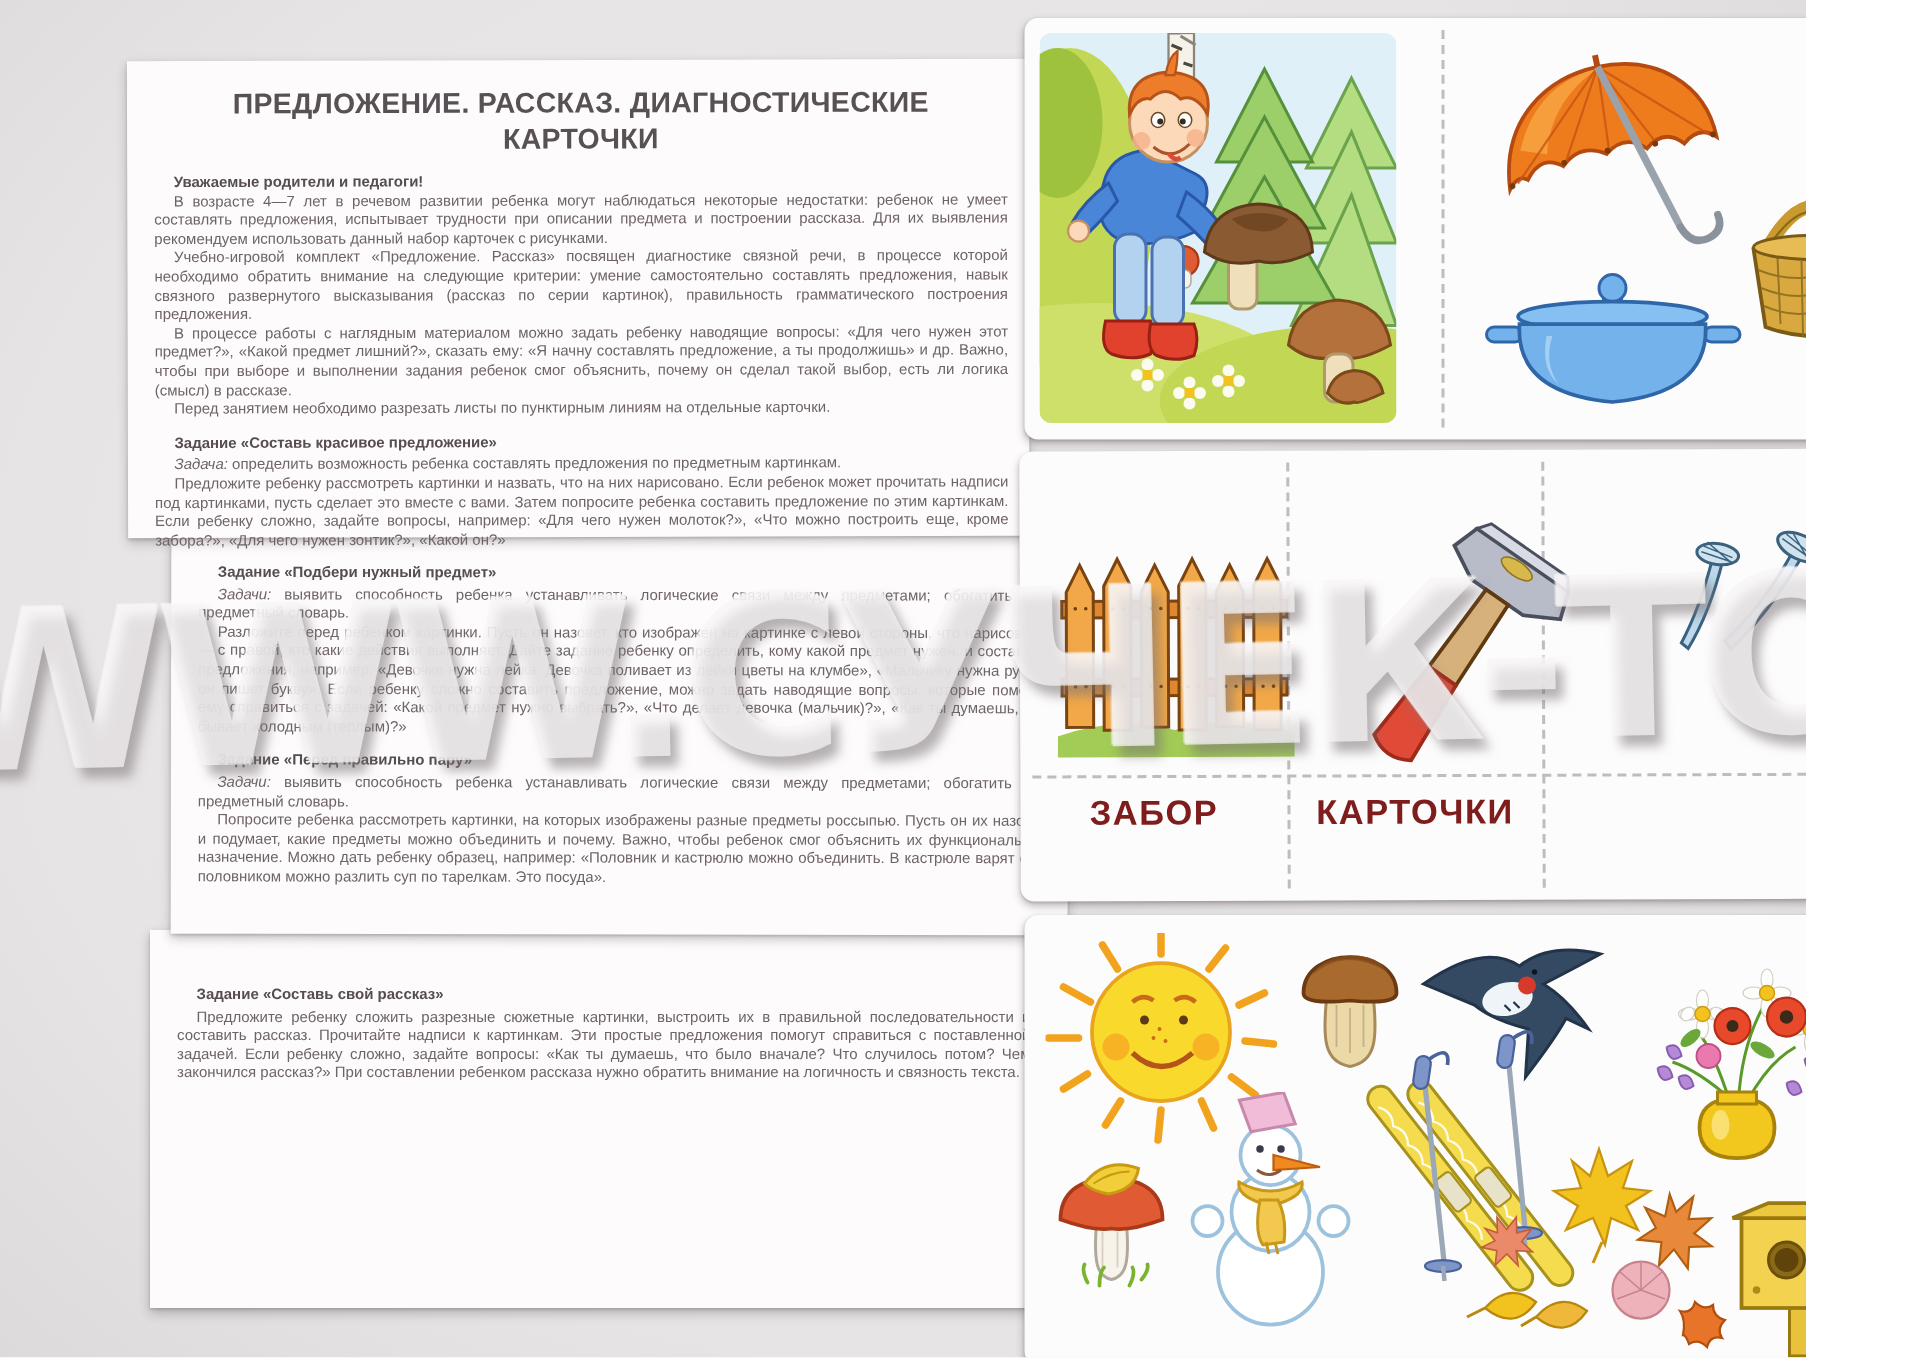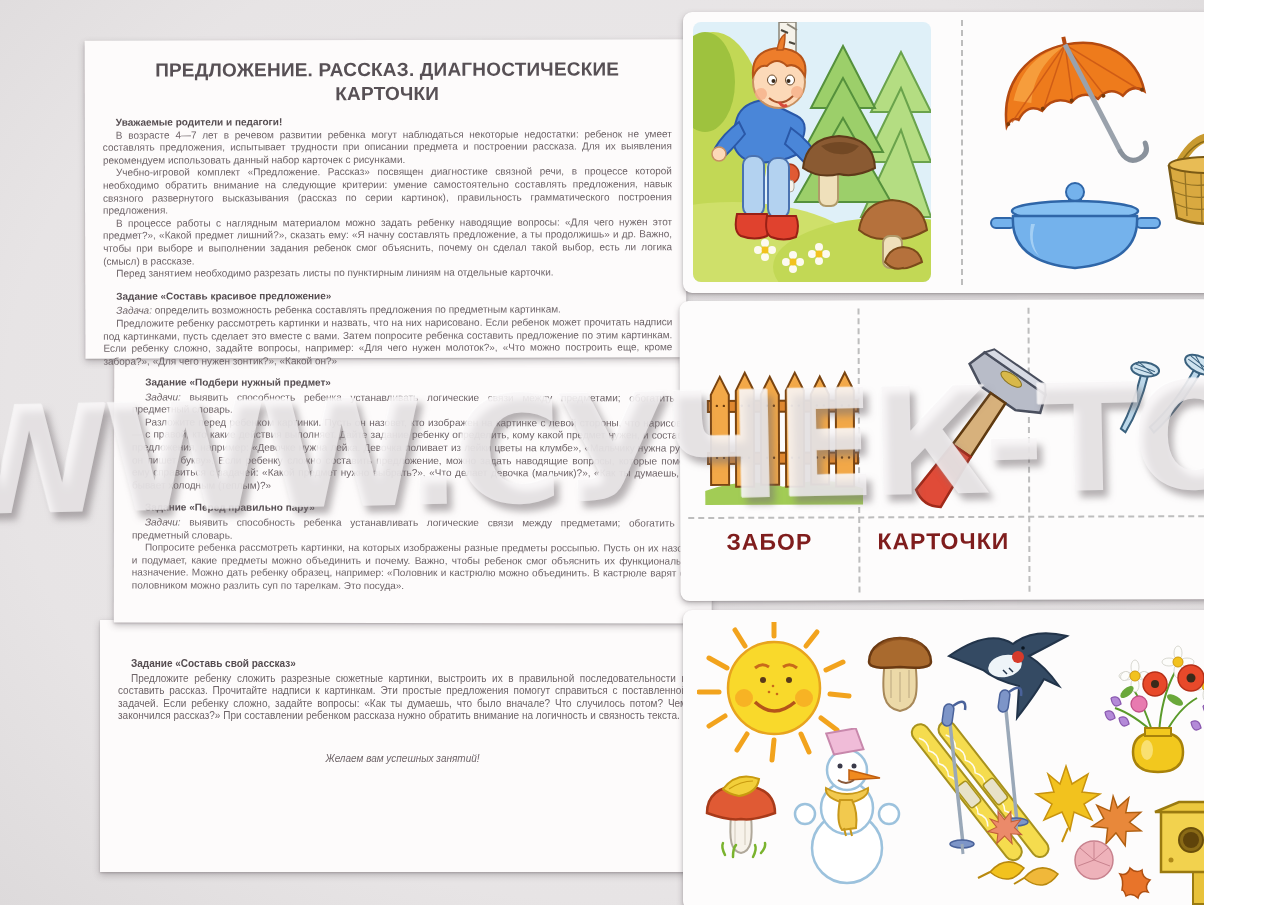--- a/index.html
+++ b/index.html
@@ -69,21 +69,20 @@
     <p class="para goal"><i>Задачи:</i><span> выявить способность ребенка устанавливать логические связи между предметами; обогатить его предметный словарь.</span></p>
     <p class="para">Разложите перед ребенком картинки. Пусть он назовет, кто изображен на картинке с левой стороны, что нарисовано — с правой, кто какие действия выполняет. Дайте задание ребенку определить, кому какой предмет нужен, и составить предложения, например: «Девочке нужна лейка. Девочка поливает из лейки цветы на клумбе», «Мальчику нужна ручка, он пишет букву». Если ребенку сложно составить предложение, можно задать наводящие вопросы, которые помогут ему справиться с задачей: «Какой предмет нужно выбрать?», «Что делает девочка (мальчик)?», «Как ты думаешь, что бывает холодным (теплым)?»</p>
     <p class="head">Задание «Перед правильно пару»</p>
     <p class="para goal"><i>Задачи:</i><span> выявить способность ребенка устанавливать логические связи между предметами; обогатить его предметный словарь.</span></p>
     <p class="para">Попросите ребенка рассмотреть картинки, на которых изображены разные предметы россыпью. Пусть он их назовет и подумает, какие предметы можно объединить и почему. Важно, чтобы ребенок смог объяснить их функциональное назначение. Можно дать ребенку образец, например: «Половник и кастрюлю можно объединить. В кастрюле варят суп, половником можно разлить суп по тарелкам. Это посуда».</p>
   </div>
 
   <div class="sheet sheet3">
     <p class="head first">Задание «Составь свой рассказ»</p>
     <p class="para">Предложите ребенку сложить разрезные сюжетные картинки, выстроить их в правильной последовательности и составить рассказ. Прочитайте надписи к картинкам. Эти простые предложения помогут справиться с поставленной задачей. Если ребенку сложно, задайте вопросы: «Как ты думаешь, что было вначале? Что случилось потом? Чем закончился рассказ?» При составлении ребенком рассказа нужно обратить внимание на логичность и связность текста.</p>
-    <p class="para closing">Желаем вам успешных занятий!</p>
   </div>
 
   <div class="card card1">
     <div class="scene">
       <svg width="238" height="260" viewBox="0 0 238 260">
         <rect width="238" height="260" fill="#dff0f8"></rect>
         <ellipse cx="20" cy="120" rx="55" ry="110" fill="#c2d855"></ellipse>
         <ellipse cx="40" cy="235" rx="130" ry="55" fill="#cfe06a"></ellipse>
         <ellipse cx="200" cy="245" rx="120" ry="50" fill="#c2d855"></ellipse>
         <ellipse cx="12" cy="60" rx="30" ry="50" fill="#9ec23e"></ellipse>

